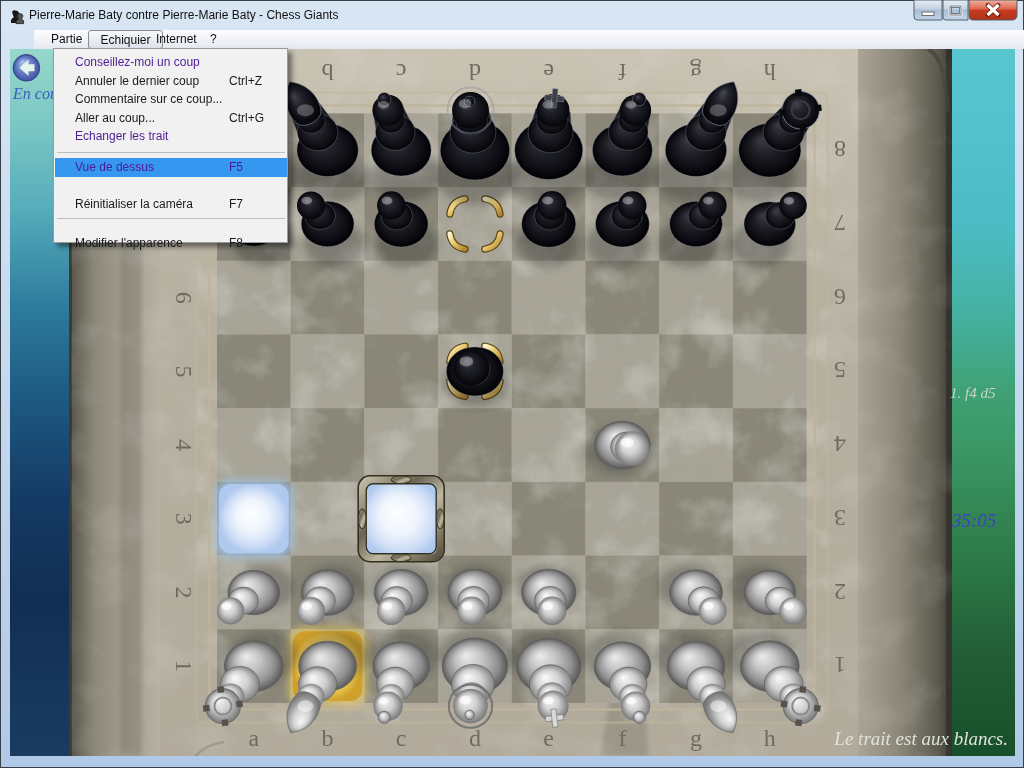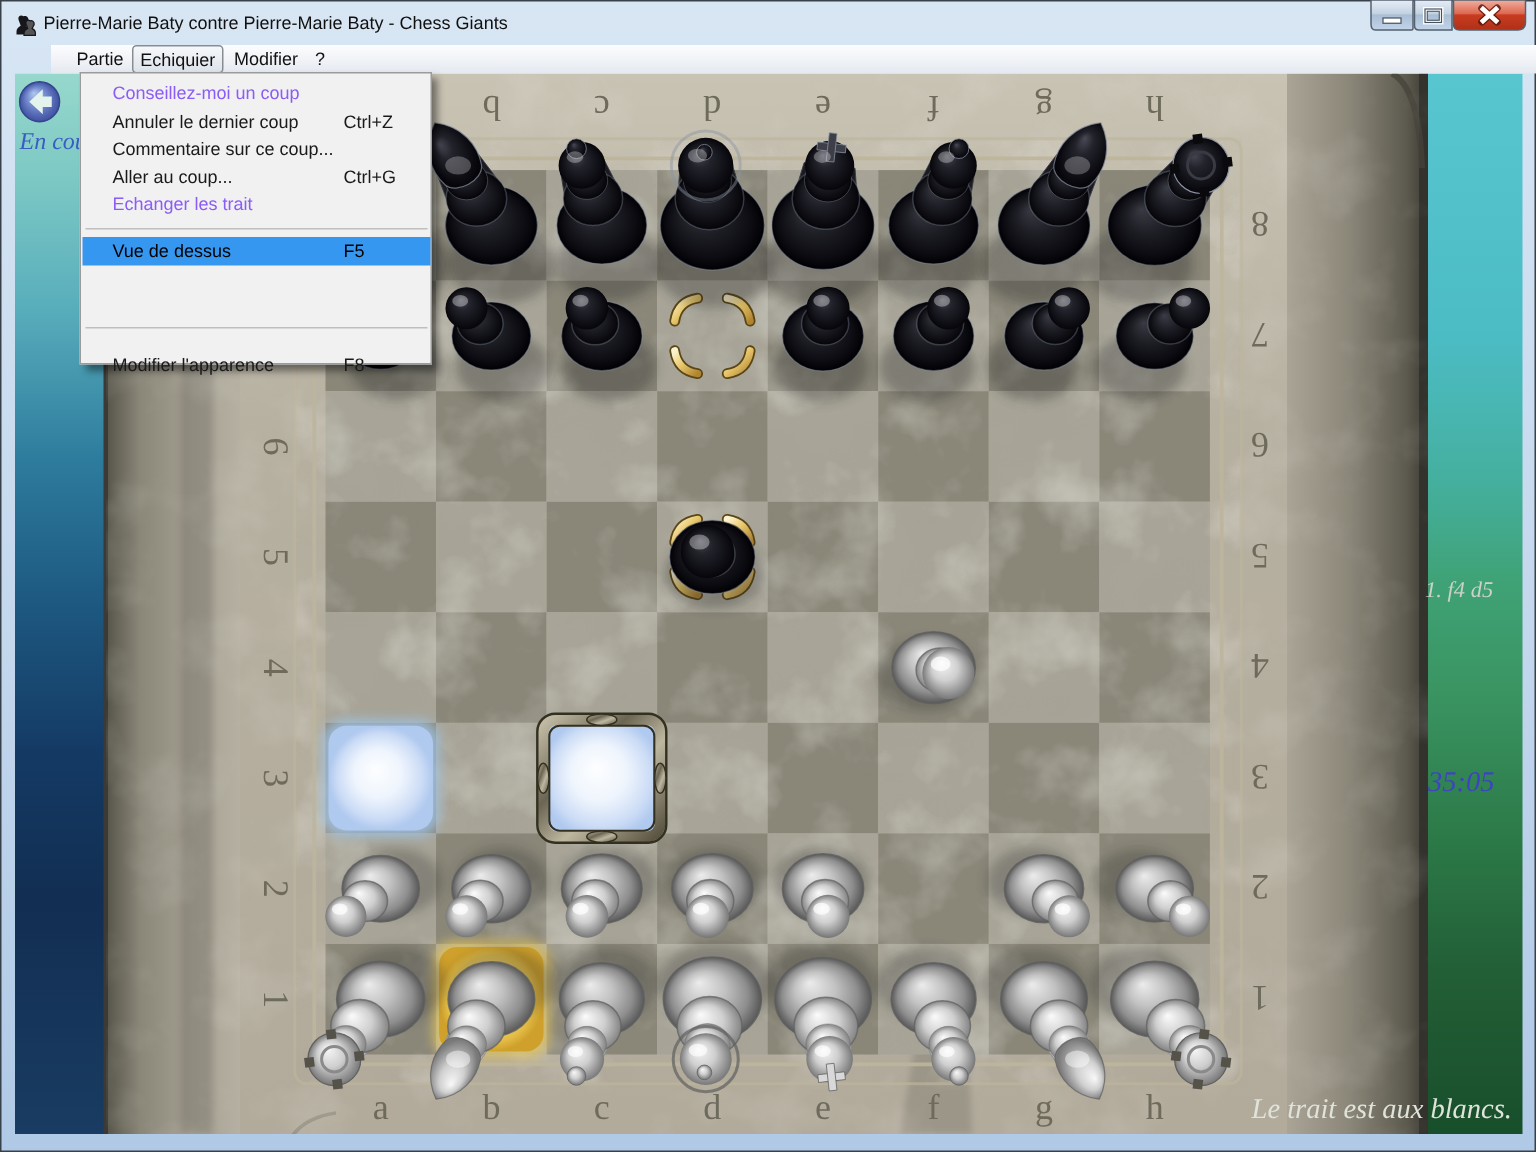--- a/index.html
+++ b/index.html
@@ -1,27 +1,27 @@
 <!DOCTYPE html>
 <html><head><meta charset="utf-8"><style>
 * { margin:0; padding:0; box-sizing:border-box; }
 html,body { width:1024px; height:768px; overflow:hidden; font-family:"Liberation Sans",sans-serif; background:#9db8d4; }
 #frame { position:absolute; inset:0; background:linear-gradient(#d8e6f4,#c3d7ed 55%,#b0c9e6); }
 #frame::before { content:""; position:absolute; inset:0; border:1px solid #38404a; }
 #titlebar { position:absolute; left:0; top:0; width:1024px; height:30px; }
 #title { position:absolute; left:29px; top:8px; font-size:12px; color:#101010; }
 #menubar { position:absolute; left:9px; top:30px; width:1007px; height:19px; background:linear-gradient(#fdfdfe,#eceff4 70%,#e4e9f0); z-index:5;margin-left:25px; }
 .mitem { position:absolute; top:1px; height:17px; line-height:17px; font-size:12px; color:#111; }
-#mEch { position:absolute; left:54px; top:0px; width:61px; height:19px; line-height:18px; text-align:center; font-size:12px; color:#111; background:linear-gradient(#f6f8fa,#dde3eb); border:1px solid #898d92; border-radius:3px; }
+#mEch { position:absolute; left:54px; top:0px; width:75px; height:19px; line-height:18px; text-align:center; font-size:12px; color:#111; background:linear-gradient(#f6f8fa,#dde3eb); border:1px solid #898d92; border-radius:3px; }
 #scene { position:absolute; left:0; top:0; z-index:1; }
 #menu { position:absolute; left:53px; top:48px; width:235px; height:195px; background:#f1f1f1; border:1px solid #9b9b9b; box-shadow:4px 4px 5px rgba(0,0,0,0.45); z-index:10; font-size:12px; color:#1a1a1a; }
 .mi { position:absolute; left:1px; width:232px; height:19px; line-height:19px; }
 .mi .lab { position:absolute; left:20px; }
 .mi .sc { position:absolute; left:174px; }
-.dis { color:#8b5cf6; }
+.dis { color:#4c1d95; }
 .sep { position:absolute; left:3px; width:228px; height:1px; background:#bfbfbf; }
 #capbtns { position:absolute; left:913px; top:0px; z-index:6; }
 </style></head>
 <body>
 <div id="frame"></div>
 
 <svg id="scene" width="1024" height="768" viewBox="0 0 1024 768">
 <defs>
 <radialGradient id="wb" fx="0.36" fy="0.30">
         <stop offset="0" stop-color="#ececec"></stop>
@@ -572,21 +572,21 @@
       </g>
     <g stroke="#fff" stroke-width="3.2" stroke-linecap="butt">
         <path d="M74.5,5 L85.5,15 M85.5,5 L74.5,15"></path>
       </g>
   </svg>
 </div>
 
 <div id="menubar">
   <span class="mitem" style="left:17px">Partie</span>
   <div id="mEch">Echiquier</div>
-  <span class="mitem" style="left:122px">Modifier</span>
+  <span class="mitem" style="left:122px">Internet</span>
   <span class="mitem" style="left:176px">?</span>
 </div>
 
 <div id="menu">
   <div class="mi dis" style="top:4px">
       <span class="lab">Conseillez-moi un coup</span>
     </div>
   <div class="mi" style="top:41.2px">
       <span class="lab">Commentaire sur ce coup...</span>
     </div>
@@ -595,22 +595,26 @@
       <span class="sc">Ctrl+Z</span>
     </div>
   <div class="mi" style="top:59.8px">
       <span class="lab">Aller au coup...</span>
       <span class="sc">Ctrl+G</span>
     </div>
   <div class="mi dis" style="top:78.4px">
       <span class="lab">Echanger les trait</span>
     </div>
   <div class="sep" style="top:103px"></div>
-  <div class="mi" style="top:108.8px;background:#3697f1;color:#000000">
+  <div class="mi" style="top:108.8px;background:#3697f1;color:#4c1d95">
       <span class="lab">Vue de dessus</span>
       <span class="sc">F5</span>
+    </div>
+  <div class="mi" style="top:146px">
+      <span class="lab">Réinitialiser la caméra</span>
+      <span class="sc">F7</span>
     </div>
   <div class="sep" style="top:168.9px"></div>
   <div class="mi" style="top:185px">
       <span class="lab">Modifier l'apparence</span>
       <span class="sc">F8</span>
     </div>
 </div>
 
 </body></html>

